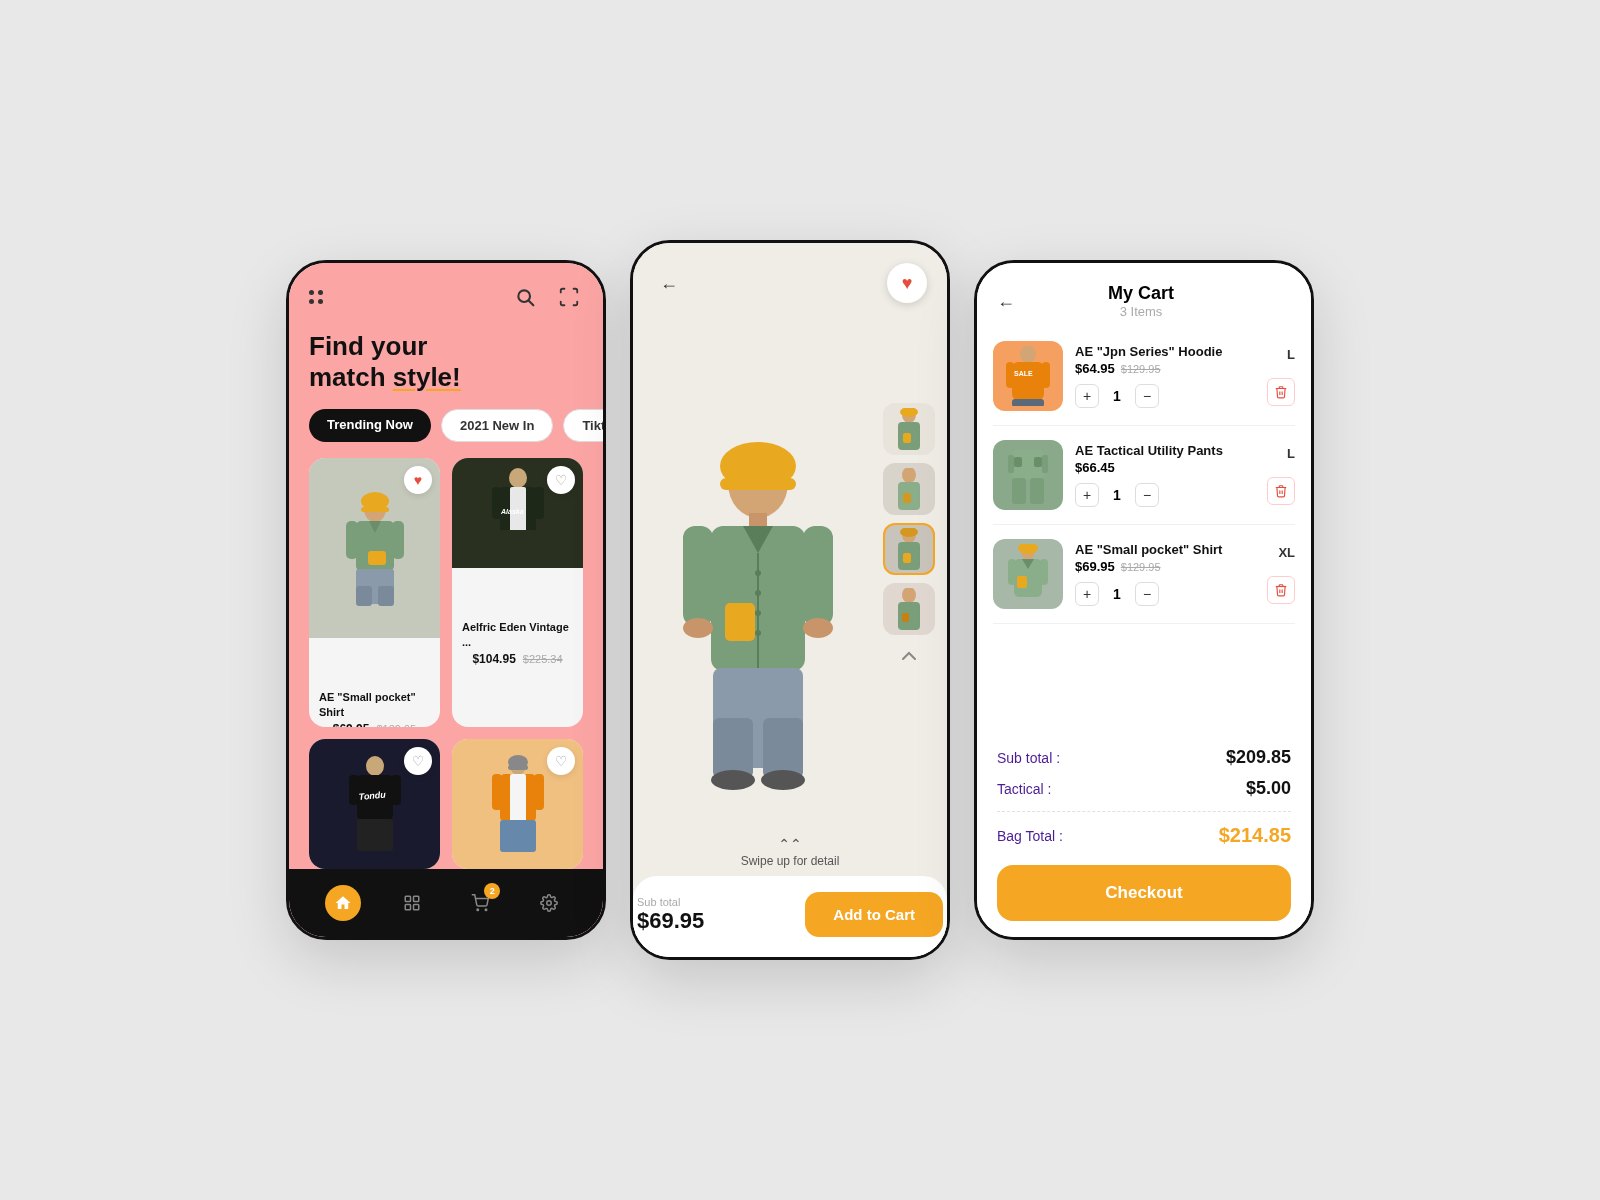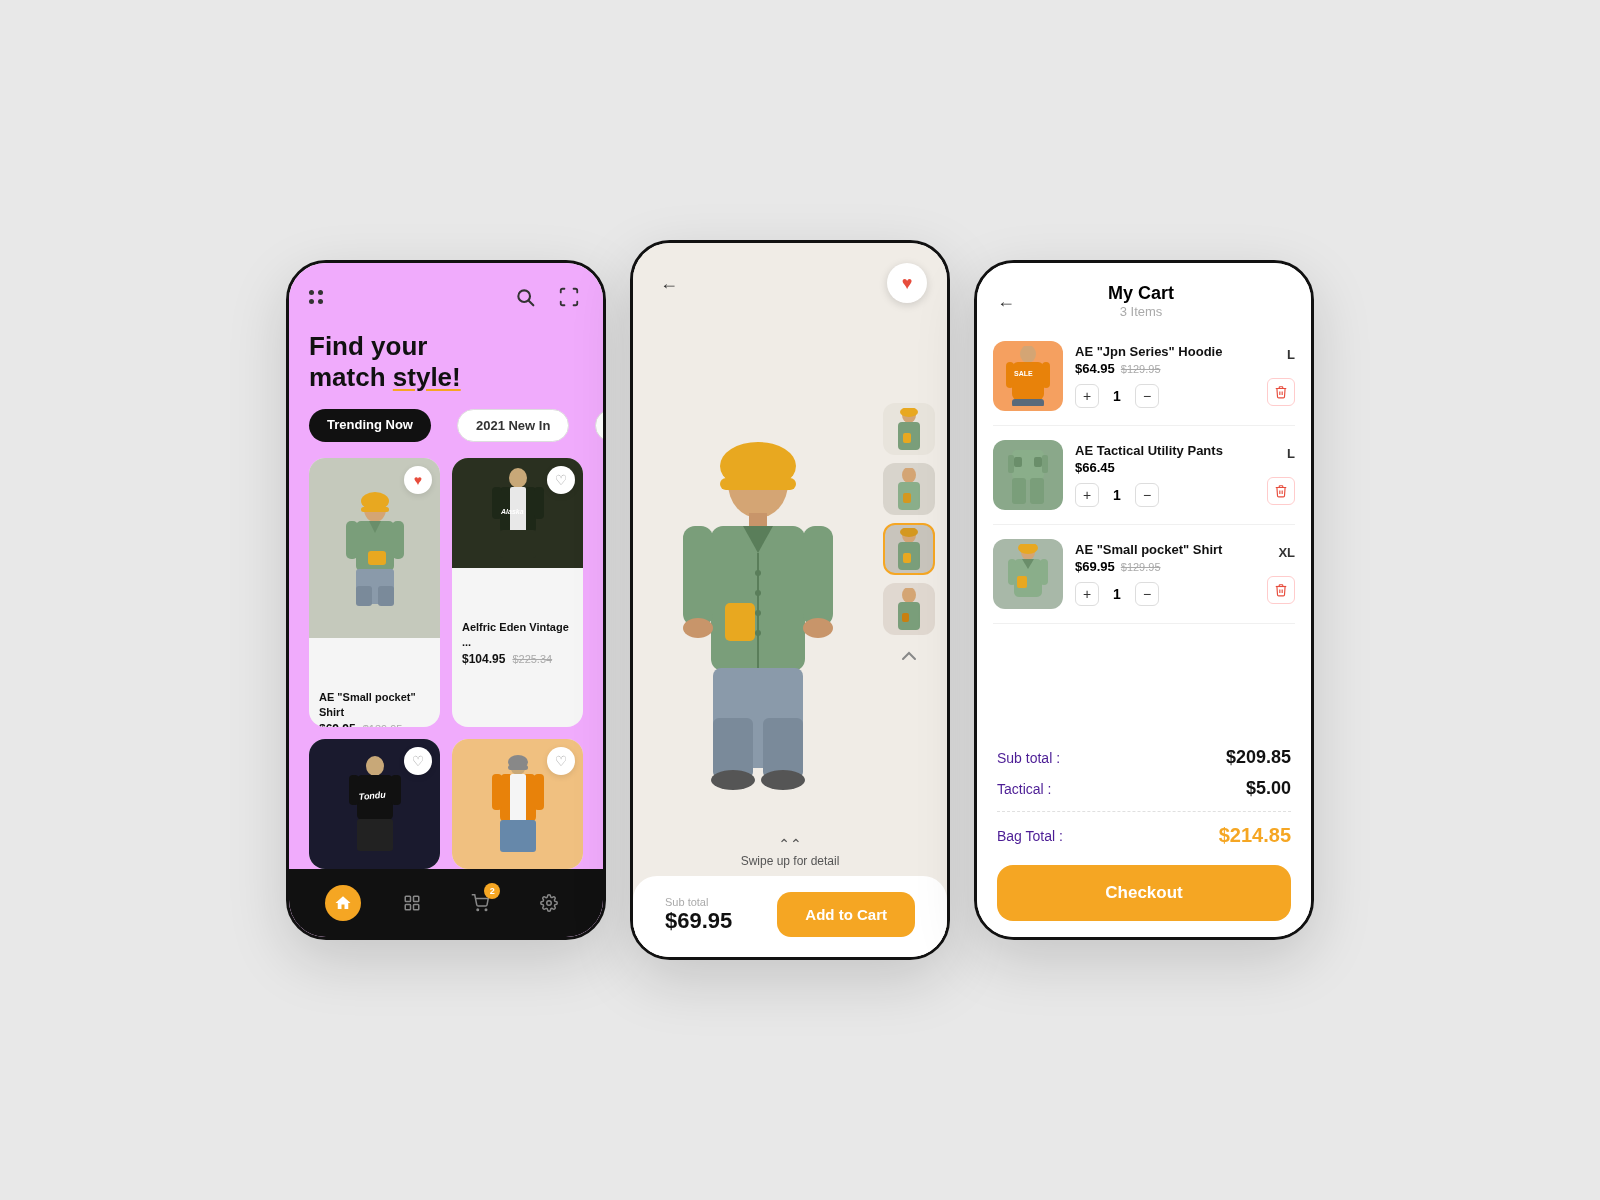--- a/index.html
+++ b/index.html
@@ -38,21 +38,21 @@
     .phone-3 {
       width: 340px;
       height: 680px;
     }
 
     
     .p1-body {
       display: flex;
       flex-direction: column;
       height: 100%;
-      background: #f0abfc;
+      background: #fca5a5;
     }
     .p1-header {
       display: flex;
       justify-content: space-between;
       align-items: center;
       padding: 20px 20px 10px;
     }
     .dots-grid {
       display: grid;
       grid-template-columns: 1fr 1fr;
@@ -85,21 +85,21 @@
       line-height: 1.2;
       color: #111;
     }
     .underline-orange {
       text-decoration: underline;
       text-decoration-color: #f5a623;
       text-underline-offset: 3px;
     }
     .p1-tabs {
       display: flex;
-      gap: 26px;
+      gap: 10px;
       padding: 0 20px 16px;
       overflow: hidden;
     }
     .tab-pill {
       padding: 8px 18px;
       border-radius: 20px;
       font-size: 13px;
       font-weight: 600;
       white-space: nowrap;
       cursor: pointer;
@@ -164,20 +164,21 @@
       font-weight: 600;
       color: #111;
       line-height: 1.3;
       margin-bottom: 3px;
       margin-top: 44px;
     }
     .card-prices {
       display: flex;
       gap: 7px;
       align-items: center;
+      justify-content: center;
     }
     .price-current {
       font-size: 12px;
       font-weight: 700;
       color: #111;
     }
     .price-old {
       font-size: 11px;
       color: #aaa;
       text-decoration: line-through;
@@ -310,21 +311,21 @@
       color: #555;
     }
     .swipe-arrows {
       font-size: 14px;
       margin-bottom: 2px;
     }
 
     .p2-bottom {
       background: #fff;
       border-radius: 24px 24px 0 0;
-      padding: 16px 32px 20px;
+      padding: 16px 4px 20px;
       display: flex;
       align-items: center;
       gap: 16px;
     }
     .subtotal-info {
       flex: 1;
     }
     .subtotal-label {
       font-size: 11px;
       color: #aaa;

